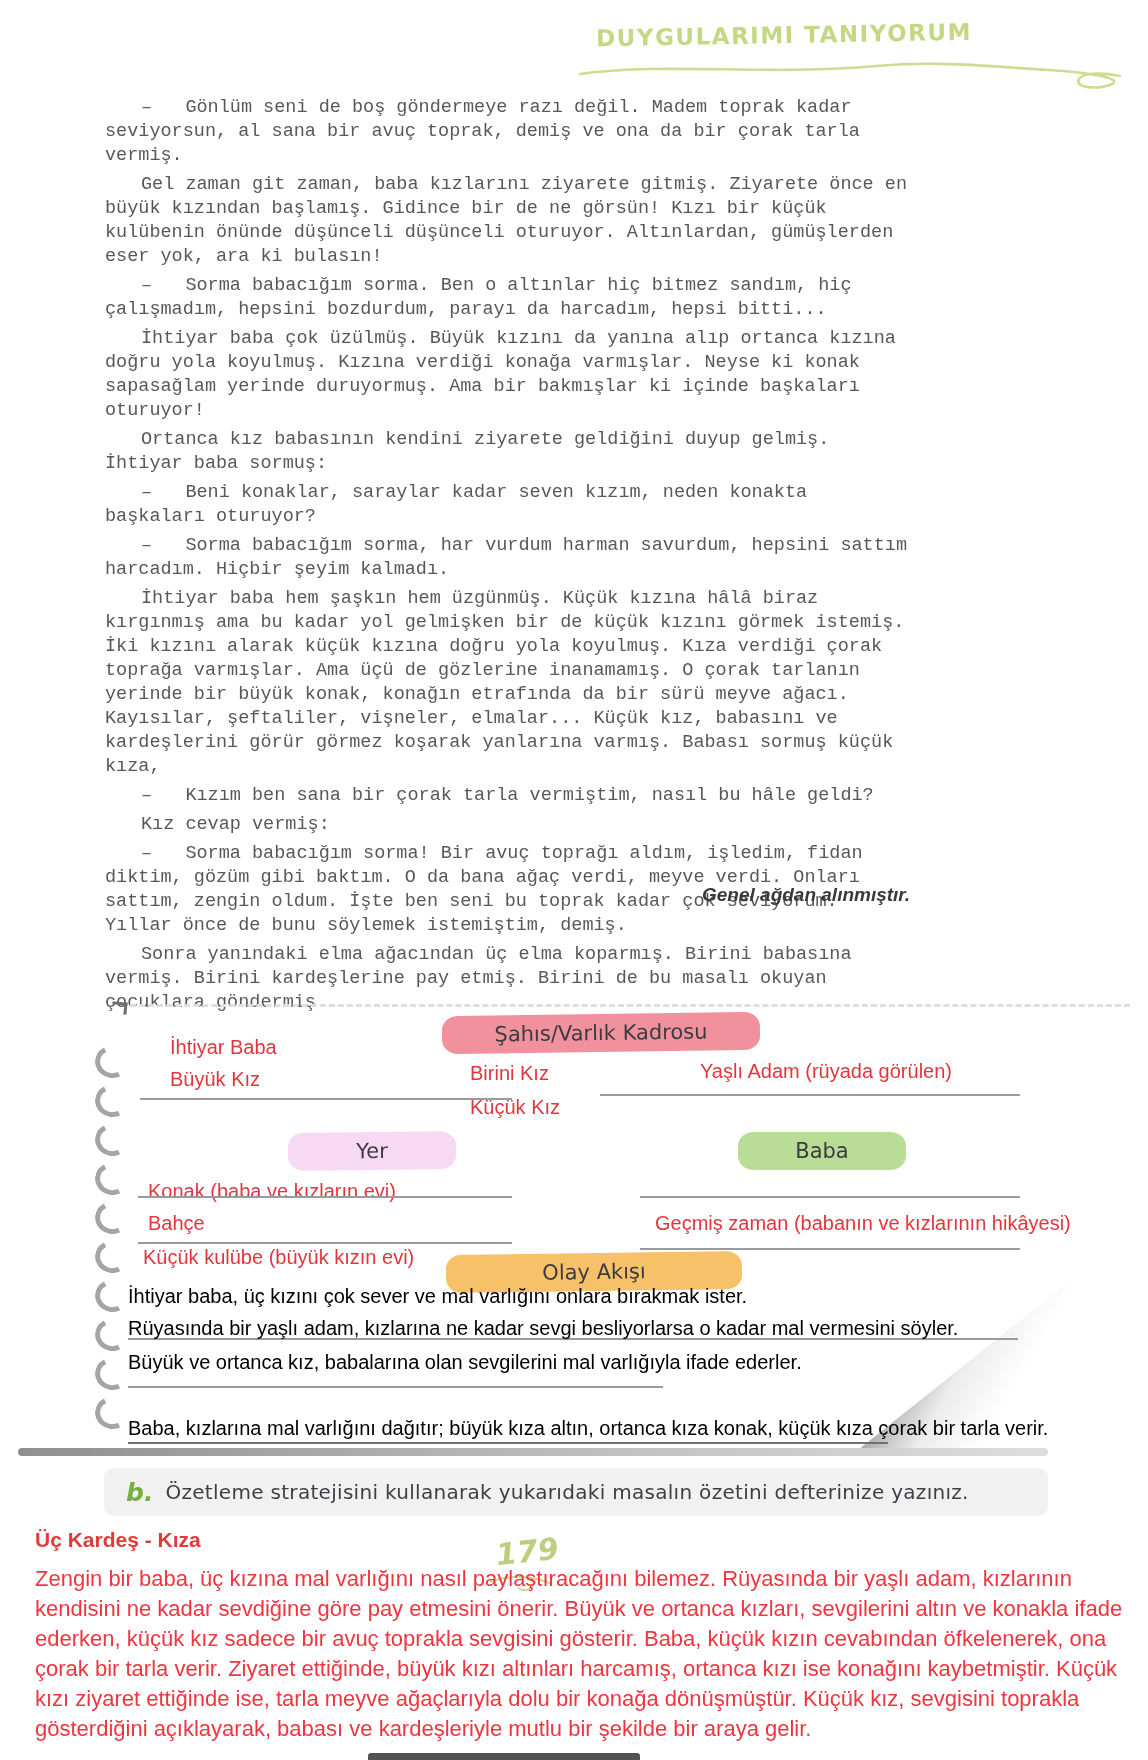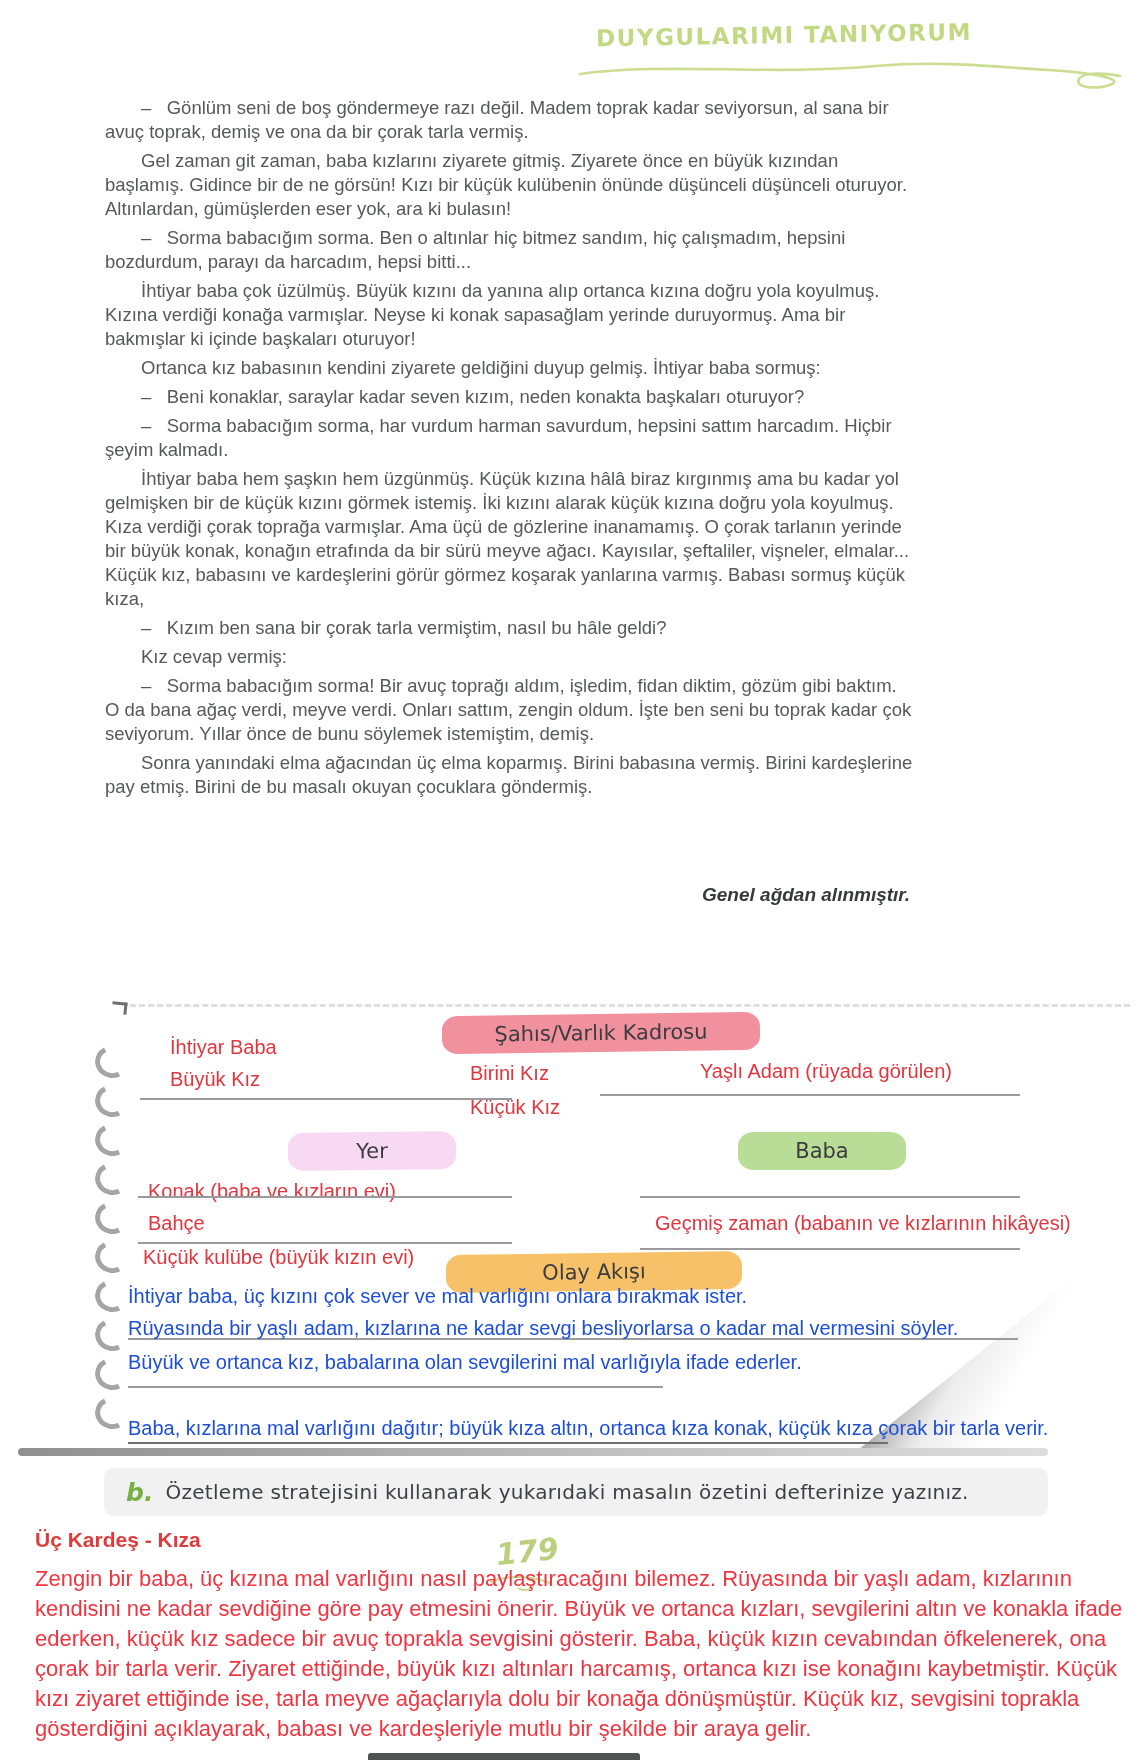--- a/index.html
+++ b/index.html
@@ -8,37 +8,37 @@
 
   
   .hdr{position:absolute;top:22px;left:594px;width:380px;text-align:center;
        font-family:"DejaVu Sans",sans-serif;font-weight:bold;font-size:23px;
        color:#c3d883;letter-spacing:1.5px;transform:rotate(-1deg);white-space:nowrap;}
   .hdr-swoosh{position:absolute;top:52px;left:576px;}
 
   
   .story{position:absolute;left:105px;top:96px;width:824px;font-size:18.5px;
          line-height:24px;color:#57585c;}
-  .story p{margin:0 16px 5px 0;text-indent:36px;}
+  .story p{margin:0 16px 5px 0;text-indent:36px;font-family:Liberation Mono, monospace;}
 
   .source{position:absolute;top:864px;right:238px;font-style:italic;font-weight:600;
           font-size:19px;color:#38393d;margin-top:20px;}
 
   
   .nb-top{position:absolute;left:130px;top:1004px;width:1000px;border-top:3px dashed #dedede;}
   .nb-tick{position:absolute;left:112px;top:1002px;width:12px;height:9px;
            border-top:3px solid #6f6f6f;border-right:3px solid #6f6f6f;transform:rotate(6deg);}
   .ring{position:absolute;left:95px;width:24px;height:22px;border:5px solid #a5a5a5;
         border-color:transparent transparent #a5a5a5 #a5a5a5;border-radius:50%;
         transform:rotate(18deg);}
   .rule{position:absolute;height:2px;background:#9a9a9f;}
   .pill{position:absolute;display:flex;align-items:center;justify-content:center;
         font-size:21px;color:#3b3c40;border-radius:16px/14px;font-family:"DejaVu Sans",sans-serif;}
   .red{position:absolute;font-size:20px;color:#e2363f;white-space:nowrap;}
-  .event{position:absolute;left:128px;width:1012px;font-size:20px;line-height:32px;color:#1d4ed8;}
+  .event{position:absolute;left:128px;width:1012px;font-size:20px;line-height:32px;color:#000000;}
 
   .curl{position:absolute;left:858px;top:1212px;width:292px;height:238px;
         clip-path:polygon(100% 2%,0 100%,100% 100%);
         background:linear-gradient(300deg,#ffffff 40%,#ececec 55%,#a9a9a9 68%,#d6d6d6 78%,#efefef 90%);}
   .shadowbar{position:absolute;left:18px;top:1448px;width:1030px;height:8px;border-radius:4px;
         background:linear-gradient(90deg,#8f8f8f,#c2c2c2 60%,#dddddd);}
 
   
   .taskbox{position:absolute;left:104px;top:1468px;width:944px;height:48px;background:#f1f1f2;
         border-radius:9px;display:flex;align-items:center;gap:12px;padding:0 0 0 22px;

